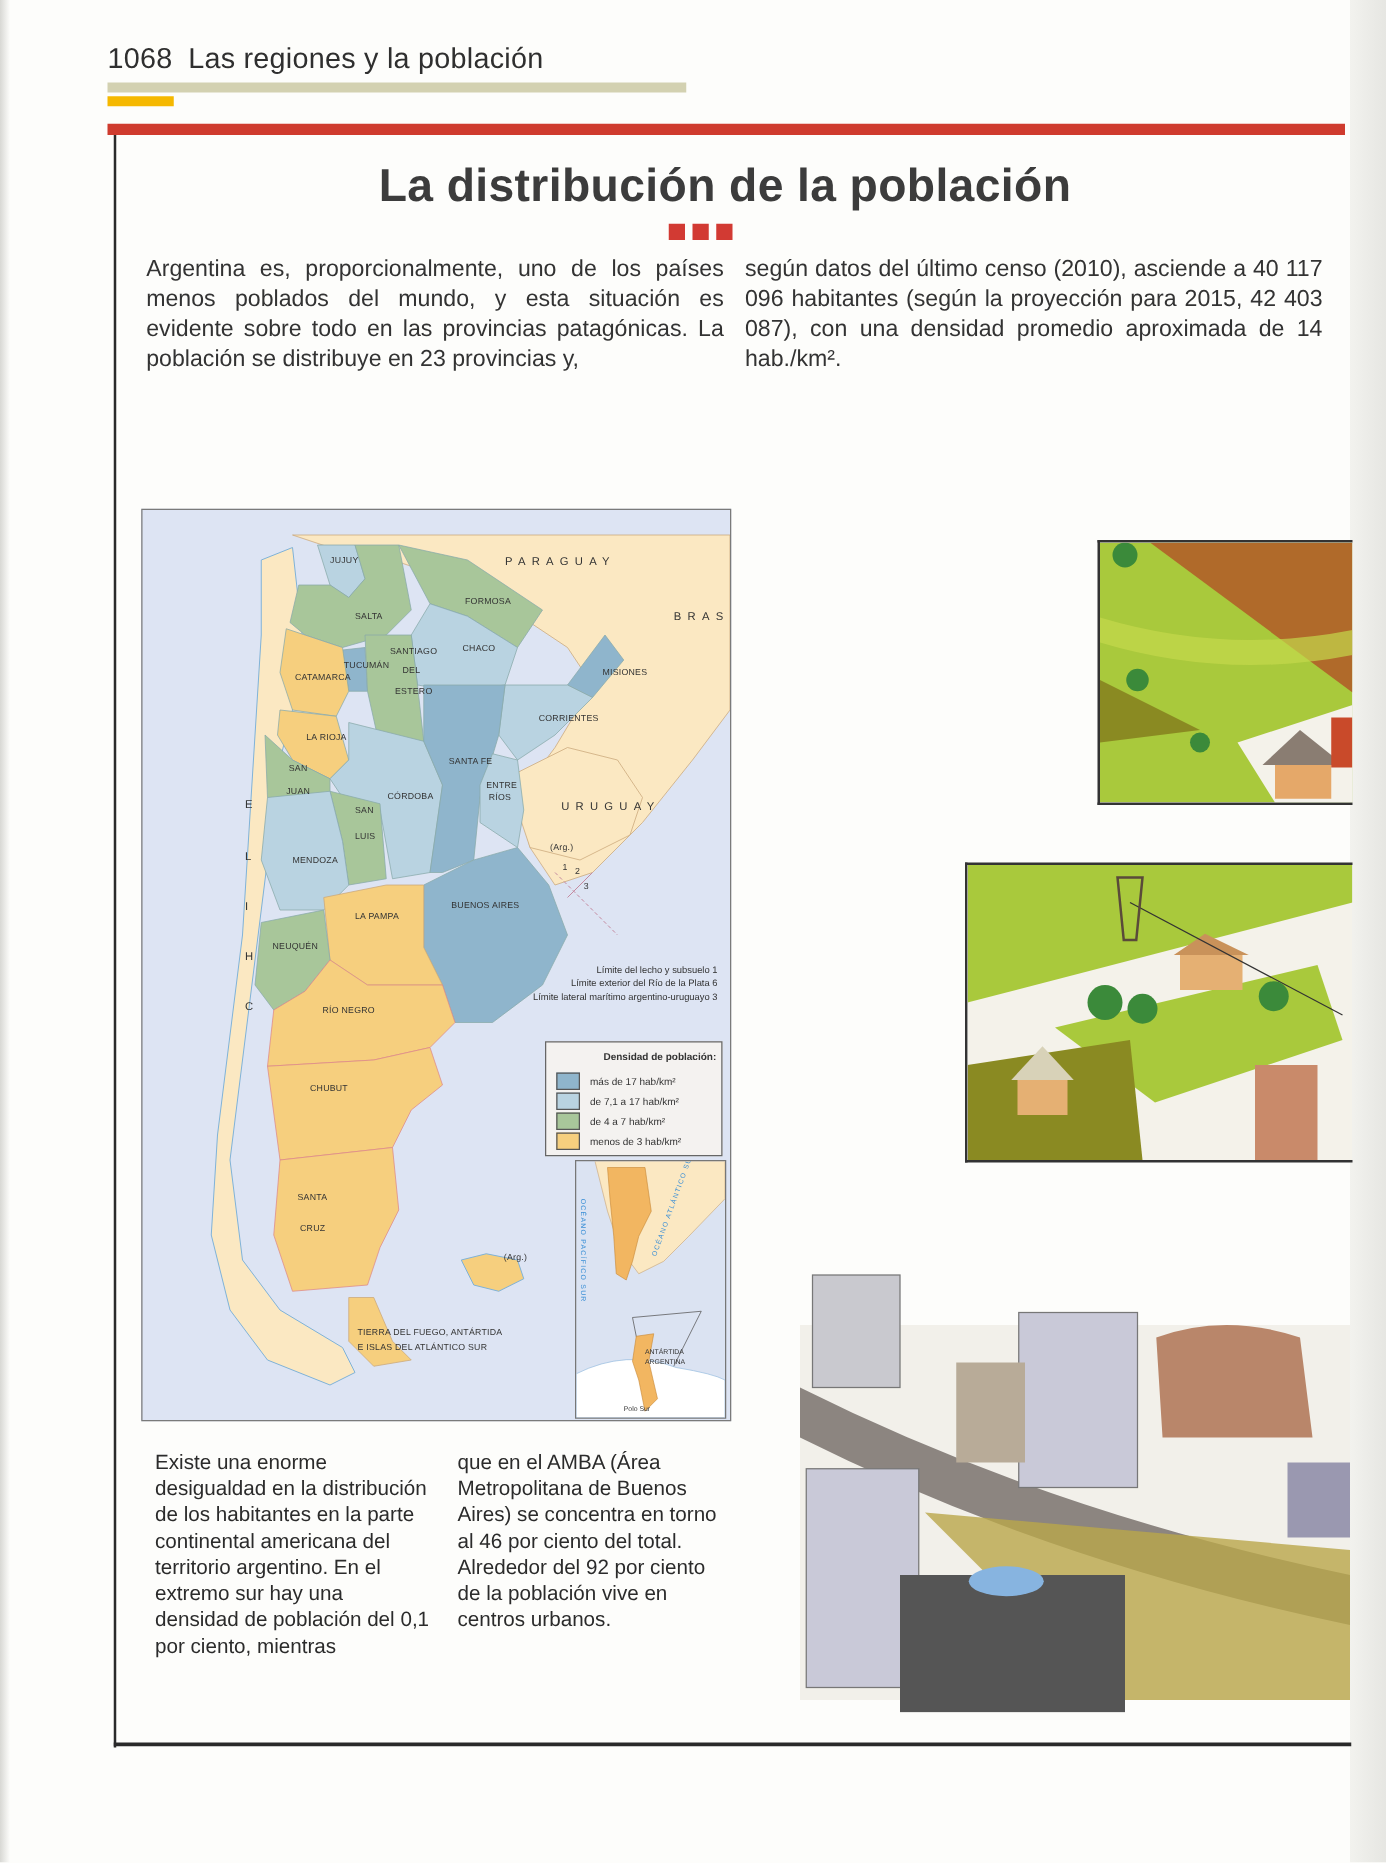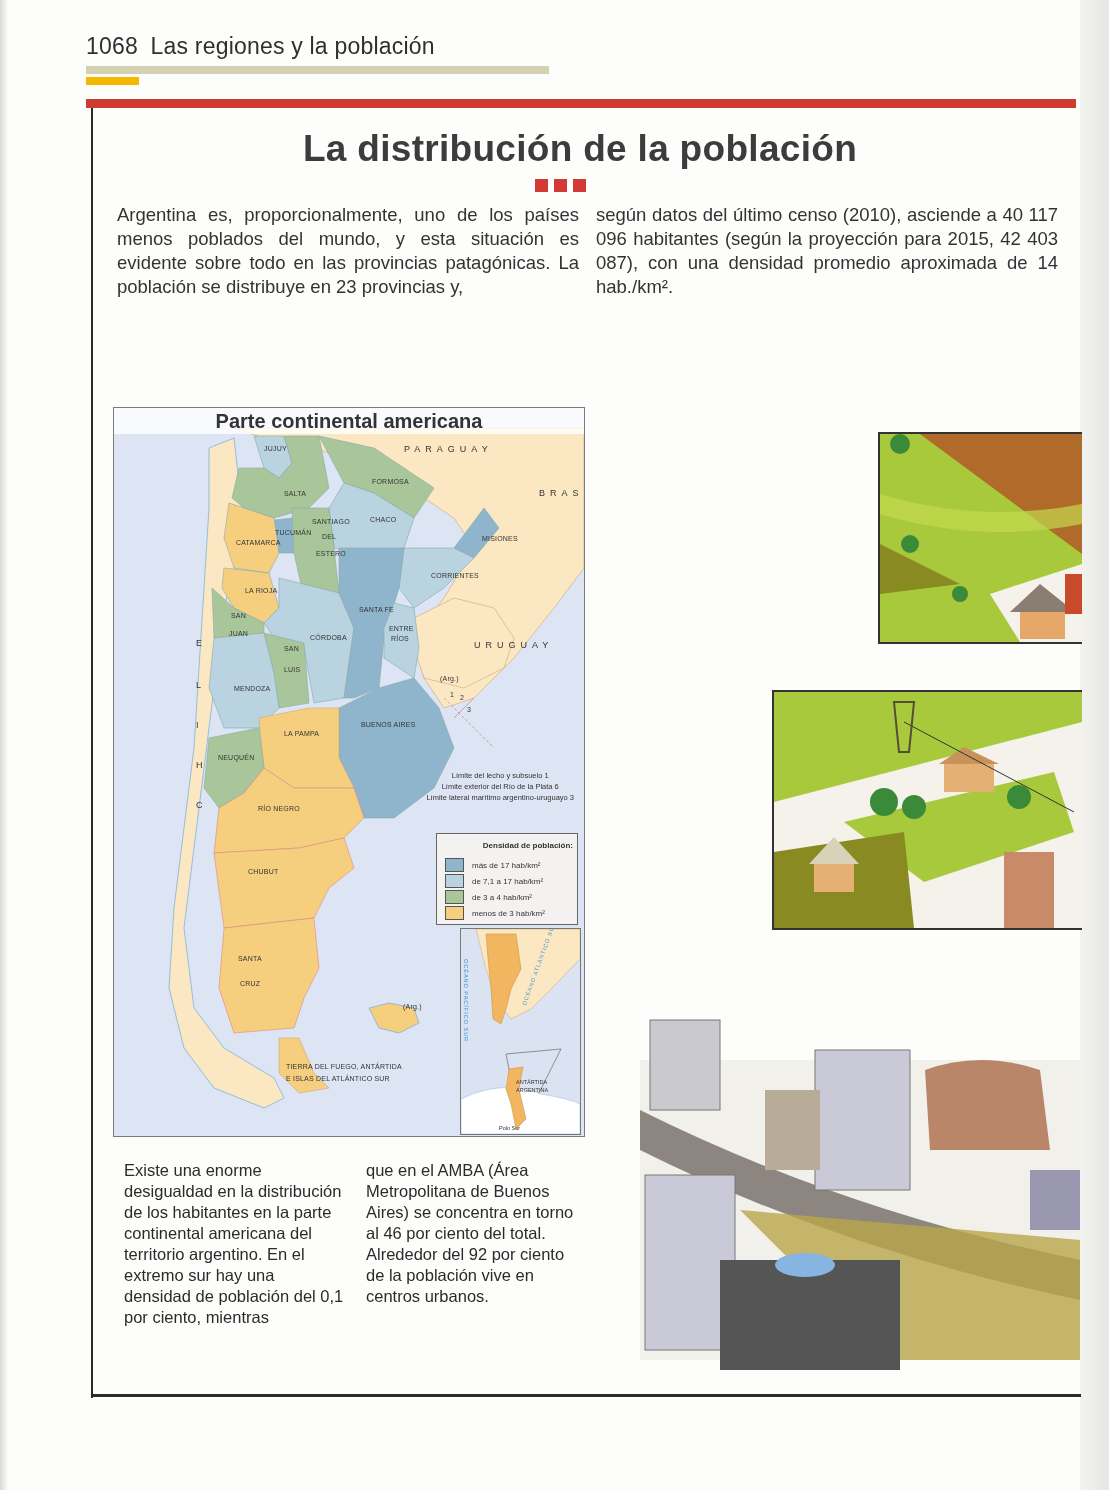--- a/index.html
+++ b/index.html
@@ -24,21 +24,21 @@
   .intro { top: 203px; width: 462px; font-size: 18.5px; line-height: 24px; text-align: justify; color: #333; }
   .intro-left { left: 117px; }
   .intro-right { left: 596px; }
 
   .map-box { left: 113px; top: 407px; width: 470px; height: 728px; border: 1px solid #7a7a7a; background: #dde4f3; overflow: hidden; }
   .map-title { left: 0; top: 0; width: 470px; height: 26px; background: rgba(255,255,255,0.8); text-align: center; font-size: 20px; font-weight: bold; color: #333; line-height: 26px; }
   .map-svg { left: 0; top: 0; }
   .map-label { position: absolute; font-size: 7px; color: #333; letter-spacing: 0.2px; white-space: nowrap; }
   .country-label { position: absolute; font-size: 9px; color: #333; letter-spacing: 5px; white-space: nowrap; padding-left: 32px; }
   .chile-letter { position: absolute; font-size: 9px; color: #333; }
-  .limits { right: 10px; top: 362px; text-align: center; font-size: 7.5px; line-height: 11px; color: #333; }
+  .limits { right: 10px; top: 362px; text-align: right; font-size: 7.5px; line-height: 11px; color: #333; }
   .legend { left: 322px; top: 425px; width: 140px; height: 90px; border: 1px solid #666; background: #f4f2f0; }
   .legend-title { left: 0; top: 7px; width: 136px; text-align: right; font-size: 8px; font-weight: bold; color: #333; }
   .legend-row { position: absolute; left: 8px; display: flex; align-items: center; gap: 8px; font-size: 8px; color: #333; justify-content: flex-end; }
   .legend-swatch { width: 17px; height: 12px; border: 1px solid #555; display: inline-block; }
   .inset { left: 346px; top: 520px; width: 119px; height: 205px; border: 1px solid #777; background: #dbe3f2; overflow: hidden; }
 
   .caption { top: 1160px; font-size: 16.5px; line-height: 21px; color: #2b2b2b; }
   .caption-left { left: 124px; width: 220px; }
   .caption-right { left: 366px; width: 210px; }
 
@@ -101,25 +101,24 @@
     <path d="M105 400 L130 385 L150 360 L180 380 L240 380 L250 410 L230 430 L185 440 L100 445 Z" fill="#f6cf7e" stroke="#d88" stroke-width="0.6"></path>
     <path d="M100 445 L185 440 L230 430 L240 460 L215 480 L200 510 L110 520 Z" fill="#f6cf7e" stroke="#d88" stroke-width="0.6"></path>
     <path d="M110 520 L200 510 L205 560 L190 590 L180 620 L120 625 L105 580 Z" fill="#f6cf7e" stroke="#d88" stroke-width="0.6"></path>
     <path d="M165 630 L185 630 L200 665 L215 680 L185 685 L165 665 Z" fill="#f6cf7e" stroke="#c9a77a" stroke-width="0.6"></path>
     <path d="M255 600 L275 595 L300 600 L305 615 L285 625 L265 620 Z" fill="#f6cf7e" stroke="#7fb2d8" stroke-width="0.8"></path>
 
     <path d="M330 290 L360 320 L380 340" fill="none" stroke="#c48aa0" stroke-width="0.8" stroke-dasharray="3 2"></path>
     <path d="M360 290 L340 310" fill="none" stroke="#c48aa0" stroke-width="0.8"></path>
   </svg>
 
-  <div class="abs map-title">Parte continental americana</div>
 
   <span class="country-label" style="left:258px;top:36px">PARAGUAY</span>
   <span class="country-label" style="left:393px;top:80px">BRASIL</span>
-  <span class="country-label" style="left:328px;top:232px">URUGUAY</span>
+  <span class="country-label" style="left:303px;top:232px">URUGUAY</span>
   <span class="chile-letter" style="left:82px;top:230px">E</span>
   <span class="chile-letter" style="left:82px;top:272px">L</span>
   <span class="chile-letter" style="left:82px;top:312px">I</span>
   <span class="chile-letter" style="left:82px;top:352px">H</span>
   <span class="chile-letter" style="left:82px;top:392px">C</span>
 
   <span class="map-label" style="left:150px;top:37px">JUJUY</span>
   <span class="map-label" style="left:170px;top:82px">SALTA</span>
   <span class="map-label" style="left:258px;top:70px">FORMOSA</span>
   <span class="map-label" style="left:256px;top:108px">CHACO</span>
@@ -166,21 +165,21 @@
     <div class="legend-row" style="top:24px">
       <span class="legend-swatch" style="background:#8fb5cc"></span>
       <span>más de 17 hab/km²</span>
     </div>
     <div class="legend-row" style="top:40px">
       <span class="legend-swatch" style="background:#b9d3e1"></span>
       <span>de 7,1 a 17 hab/km²</span>
     </div>
     <div class="legend-row" style="top:56px">
       <span class="legend-swatch" style="background:#a8c69a"></span>
-      <span>de 3 a 4 hab/km²</span>
+      <span>de 4 a 7 hab/km²</span>
     </div>
     <div class="legend-row" style="top:72px">
       <span class="legend-swatch" style="background:#f6cf7e"></span>
       <span>menos de 3 hab/km²</span>
     </div>
   </div>
 
   <div class="abs inset">
     <svg width="119" height="205" viewBox="0 0 119 205">
       <path d="M15 0 L119 0 L119 30 L90 60 L70 80 L50 90 L35 70 L25 40 Z" fill="#fbe8c2" stroke="#c9a77a" stroke-width="0.5"></path>

